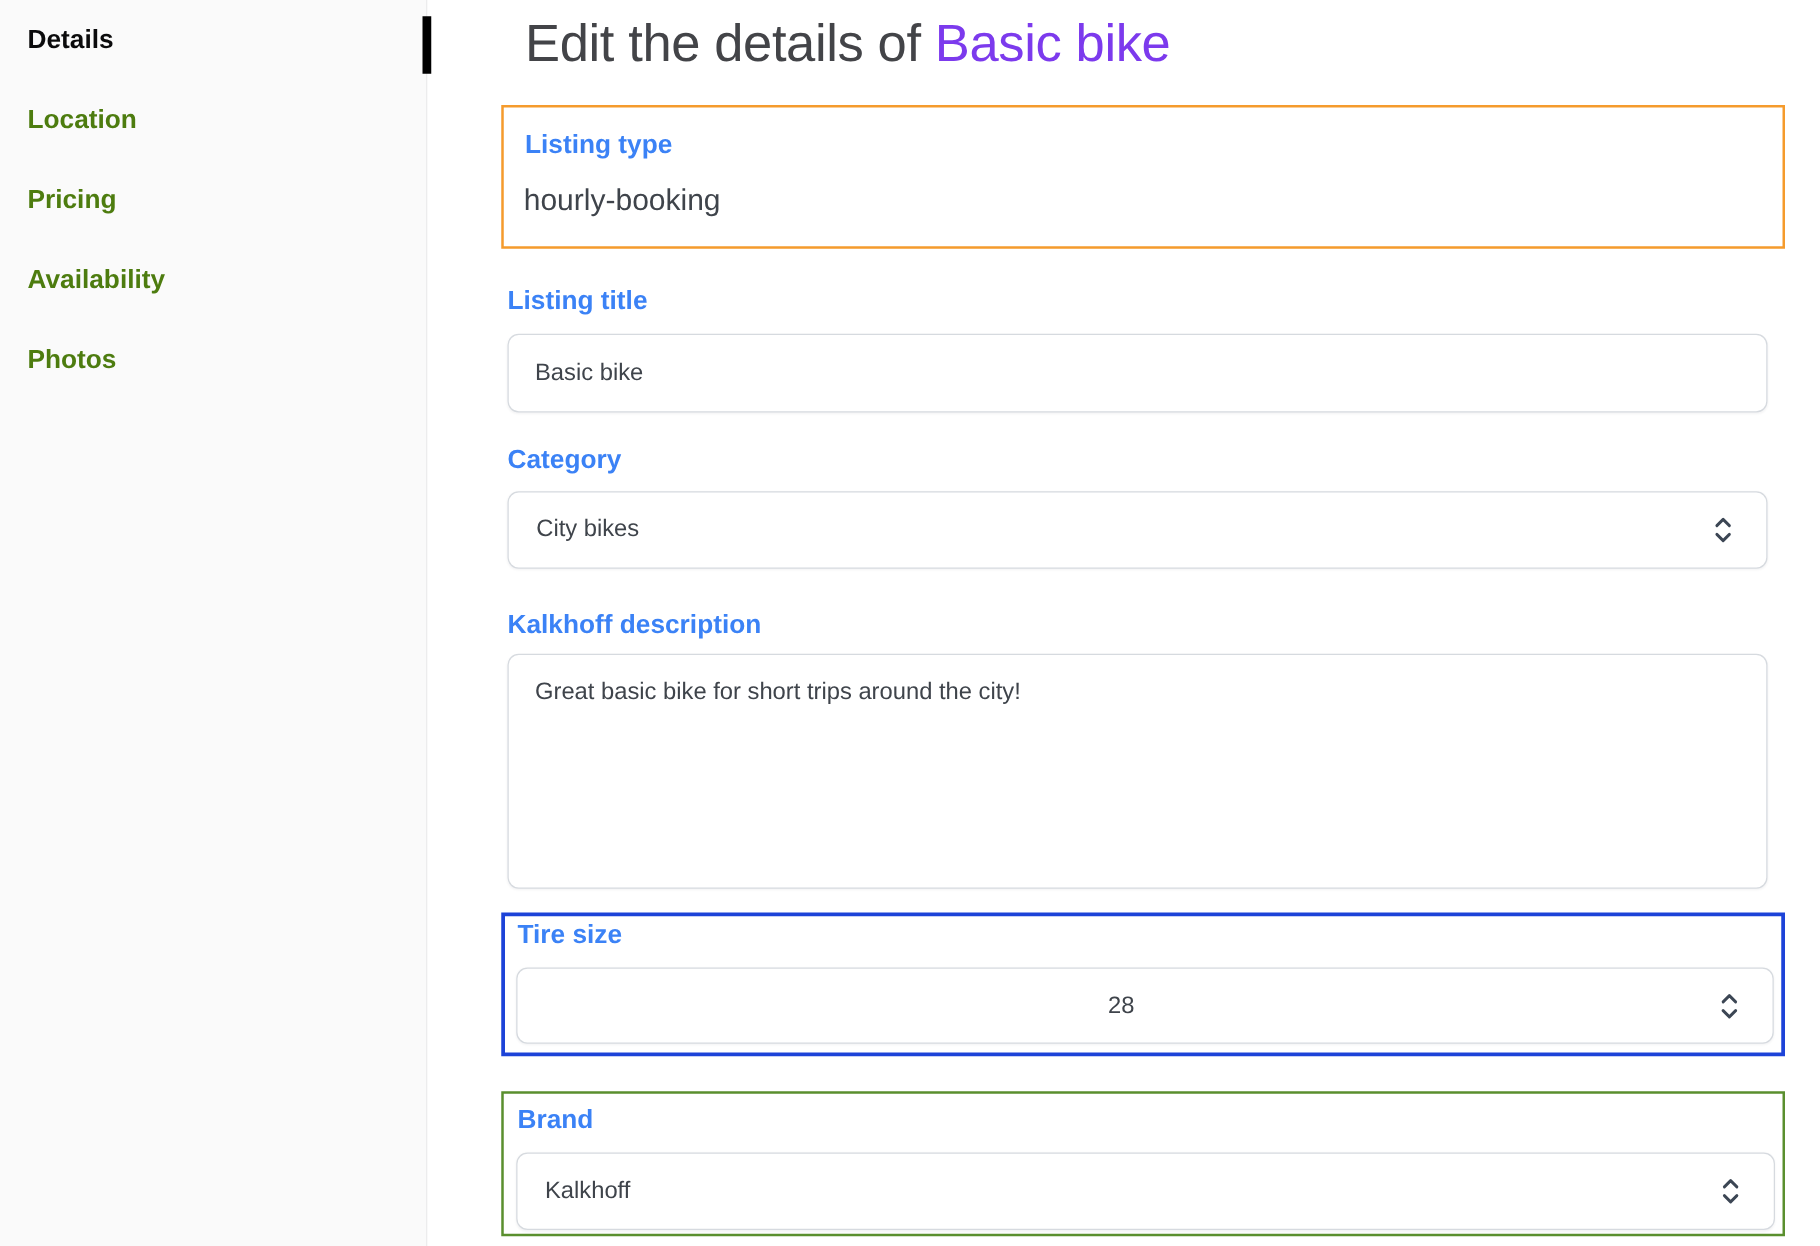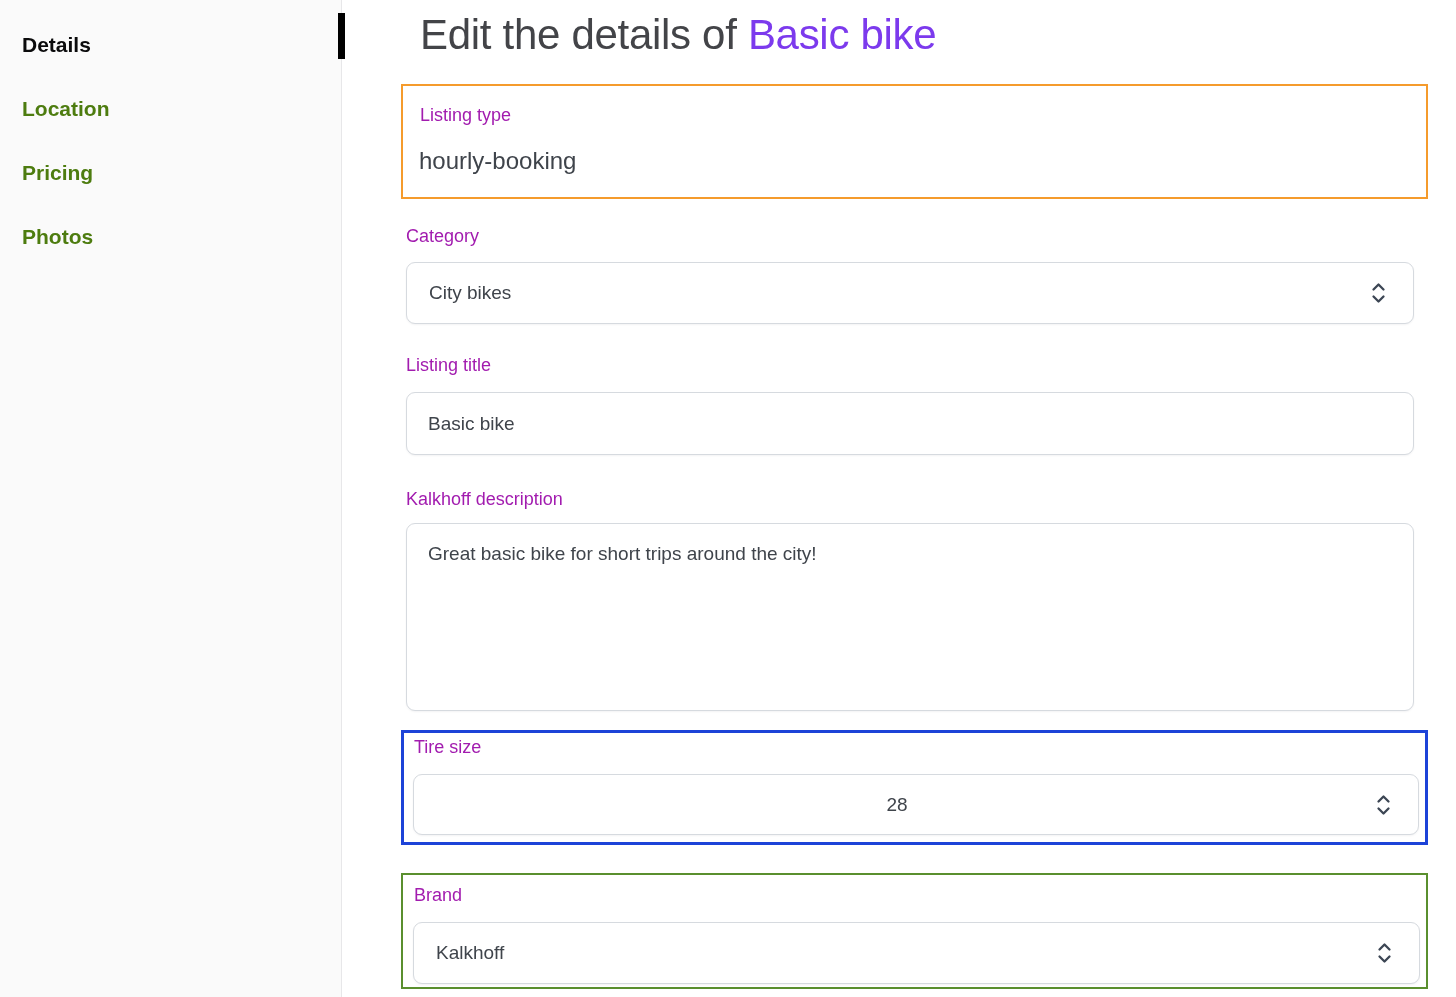--- a/index.html
+++ b/index.html
@@ -10,21 +10,21 @@
     overflow: hidden;
   }
   .app { display: flex; width: 1456px; height: 997px; }
 
   
   .sidebar {
     position: relative;
     width: 342px; height: 100%;
     background: #fafafa;
     border-right: 1px solid #e7e7e9;
-    padding-top: 13px;
+    padding-top: 0;
     flex: 0 0 auto;
   }
   .side-item {
     height: 64px;
     display: flex; align-items: center;
     padding-left: 22px;
     font-size: 21px; font-weight: 600;
     color: #4d7c0f;
     cursor: pointer;
   }
@@ -50,22 +50,22 @@
 
   .form-col { width: 1027px; margin: 29px 0 0 59px; }
 
   
   .hl-box { background: #ffffff; }
   .hl-box.orange { border: 2px solid #f59b2c; padding: 20px 16px 24px 16px; }
   .hl-box.blue   { border: 3px solid #1d43d8; padding: 5px 6px 7px 9px;  margin-top: 19px; }
   .hl-box.green  { border: 2px solid #5a8f2e; padding: 11px 6px 3px 10px; margin-top: 28px; }
 
   .field-label {
-    font-size: 18px; font-weight: 400;
-    color: #a21caf; line-height: 19px;
+    font-size: 21px; font-weight: 700;
+    color: #3b82f6; line-height: 19px;
   }
   .hl-box .field-label { margin-left: 1px; }
 
   .static-value {
     margin-top: 24px;
     font-size: 24px; color: #3f444b; line-height: 24px;
   }
 
   
   .field-group { margin: 0 14px 0 5px; }
@@ -111,51 +111,52 @@
 </style>
 </head>
 <body>
 
 <div class="app">
 
   <nav class="sidebar">
     <div class="side-item active">Details</div>
     <div class="side-item">Location</div>
     <div class="side-item">Pricing</div>
+    <div class="side-item">Availability</div>
     <div class="side-item">Photos</div>
     <div class="active-indicator"></div>
   </nav>
 
   <main class="main">
 
     <h1 class="page-title"><span>Edit the details of </span><span class="hl">Basic bike</span></h1>
 
     <div class="form-col">
 
       <div class="hl-box orange">
         <div class="field-label">Listing type</div>
         <div class="static-value">hourly-booking</div>
       </div>
 
       <div class="field-group">
+        <label class="field-label gap-32">Listing title</label>
+        <input class="text-input" type="text" value="Basic bike" style="">
+      </div>
+
+      <div class="field-group">
         <label class="field-label gap-28">Category</label>
         <div class="select-box">
           <span>City bikes</span>
           <span class="chevrons">
             <svg width="17" height="23" viewBox="0 0 17 23" fill="none" stroke="#3c4654" stroke-width="2.3" stroke-linecap="round" stroke-linejoin="round">
               <polyline points="3.5,8 8.5,3 13.5,8"></polyline>
               <polyline points="3.5,15 8.5,20 13.5,15"></polyline>
             </svg>
           </span>
         </div>
-      </div>
-
-      <div class="field-group">
-        <label class="field-label gap-32">Listing title</label>
-        <input class="text-input" type="text" value="Basic bike" style="">
       </div>
 
       <div class="field-group">
         <label class="field-label gap-35">Kalkhoff description</label>
         <textarea class="text-area" style="">Great basic bike for short trips around the city!</textarea>
       </div>
 
       <div class="hl-box blue">
         <div class="field-label">Tire size</div>
         <div class="select-box">

